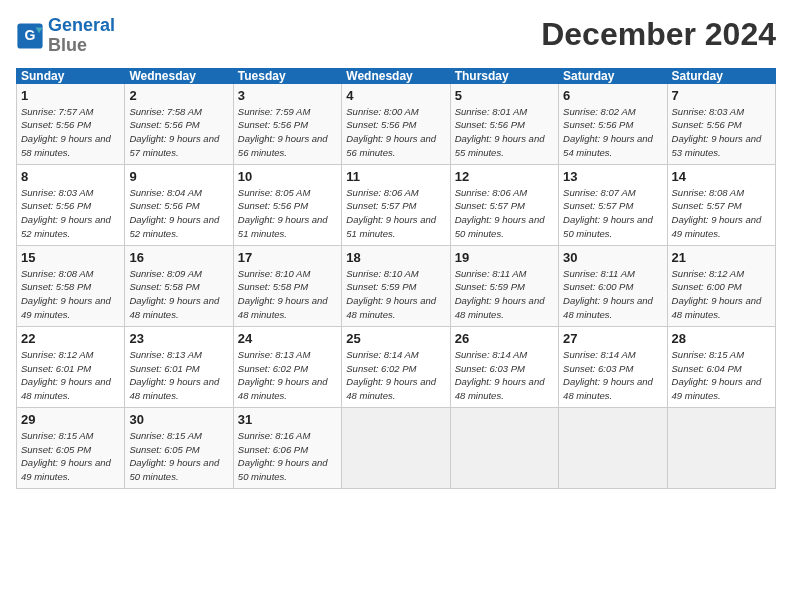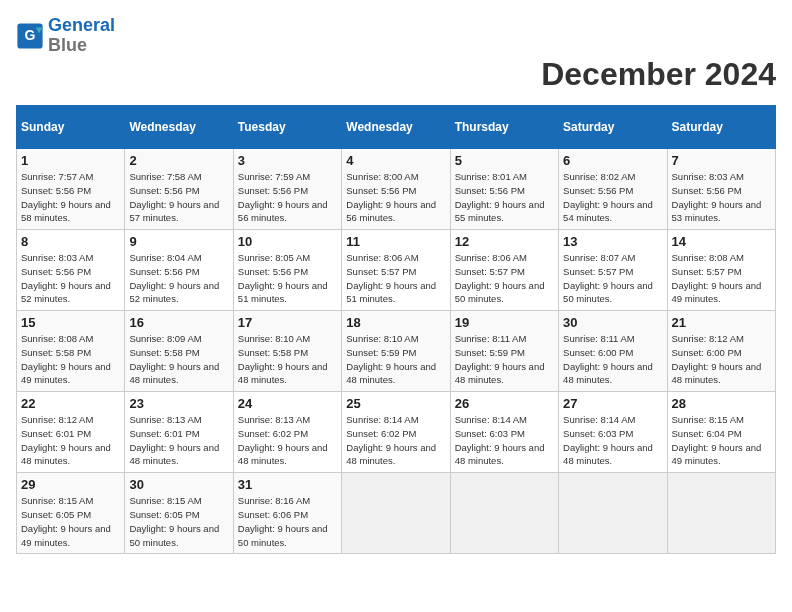--- a/index.html
+++ b/index.html
@@ -29,40 +29,39 @@
     }
     .logo-text span {
       color: #1a6bb5;
     }
     .logo-icon {
       width: 28px;
       height: 28px;
     }
     .title-block {
       text-align: right;
-      margin-top: 40px;
     }
     .calendar-title {
       font-size: 32px;
       font-weight: bold;
       color: #333;
     }
     .calendar-subtitle {
       font-size: 14px;
       color: #555;
     }
     table {
       width: 100%;
       border-collapse: collapse;
       font-size: 10px;
     }
     thead tr th {
       background: #1a6bb5;
       color: #fff;
-      padding: 14px 4px;
+      padding: 0 4px;
       text-align: left;
       font-size: 12px;
       font-weight: bold;
       border: 1px solid #1a6bb5;
     }
     tbody tr td {
       border: 1px solid #ccc;
       padding: 4px;
       vertical-align: top;
       background: #fff;
@@ -78,20 +77,21 @@
       font-size: 13px;
       font-weight: bold;
       color: #222;
       display: block;
       margin-bottom: 2px;
     }
     .day-info {
       font-size: 9.5px;
       color: #333;
       line-height: 1.45;
+      font-style: italic;
     }
     td.empty {
       background: #f0f0f0 !important;
     }
   </style>
 </head>
 <body>
 
 <div class="header">
   <div class="logo">

